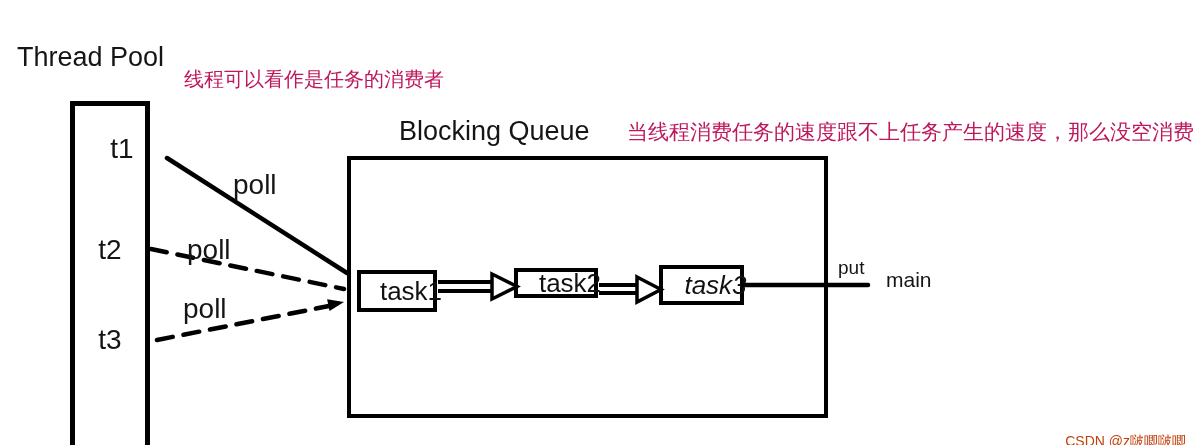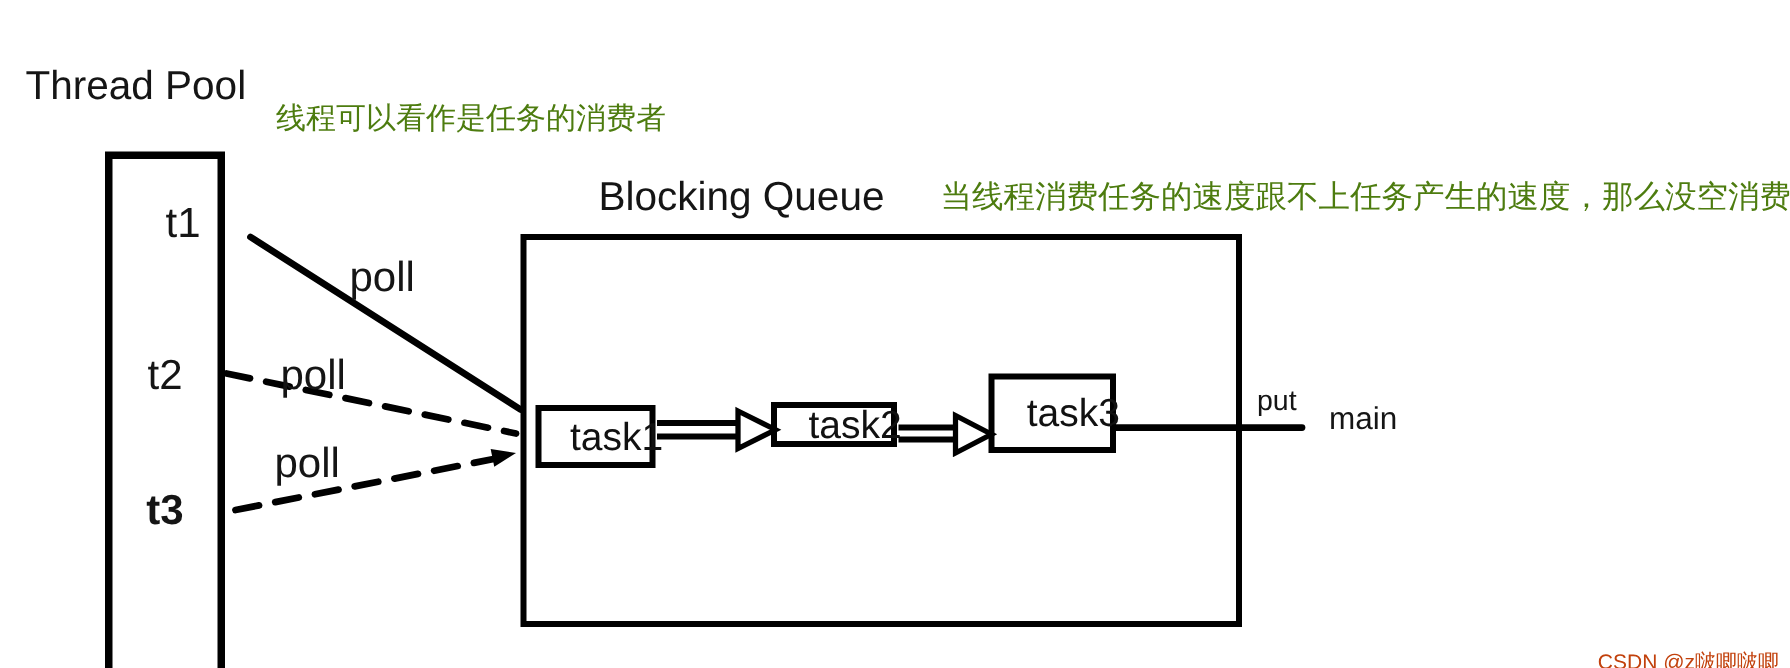--- a/index.html
+++ b/index.html
@@ -5,21 +5,21 @@
   html,body{margin:0;padding:0;background:#ffffff;}
   #canvas{
     position:relative;
     width:1193px;height:445px;
     background:#ffffff;
     overflow:hidden;
     font-family:"Liberation Sans", sans-serif;
     margin-top:39px;
   }
   .label{position:absolute;white-space:nowrap;color:#151515;line-height:1.15;}
-  .red{color:#4d7c0f;}
+  .red{color:#be185d;}
   .box{position:absolute;box-sizing:border-box;background:#ffffff;padding-left:28px;}
   .thread-pool-box{border:5px solid #000000;}
   .queue-box{border:4px solid #000000;background:transparent;}
   .task-box{border:4px solid #000000;display:flex;align-items:center;justify-content:center;font-size:26px;color:#111111;}
   .thread-label{width:80px;text-align:center;font-size:28px;}
   svg.wires{position:absolute;left:0;top:0;z-index:2;pointer-events:none;}
   .txt{z-index:3;}
   .watermark{position:absolute;right:7px;top:394px;font-size:14px;color:#c2410c;z-index:3;white-space:nowrap;}
 </style>
 </head>
@@ -33,31 +33,31 @@
 
   <div class="label txt" style="left:399px;top:77px;font-size:27px;">Blocking Queue</div>
 
   <div class="label red txt" style="left:627px;top:81px;font-size:21px;">当线程消费任务的速度跟不上任务产生的速度，那么没空消费</div>
 
 
   <div class="box thread-pool-box" style="left:70px;top:62px;width:80px;height:355px;"></div>
 
   <div class="label thread-label txt" style="left:70px;top:94px;padding-left:12px;">t1</div>
   <div class="label thread-label txt" style="left:70px;top:195px;">t2</div>
-  <div class="label thread-label txt" style="left:70px;top:285px;font-weight:bold;">t3</div>
+  <div class="label thread-label txt" style="left:70px;top:285px;">t3</div>
 
   <div class="box queue-box" style="left:347px;top:117px;width:481px;height:262px;"></div>
 
   <div class="box task-box" style="left:357px;top:231px;width:80px;height:42px;">
     <span>task1</span>
   </div>
   <div class="box task-box" style="left:514px;top:229px;width:84px;height:30px;">
     <span>task2</span>
   </div>
-  <div class="box task-box" style="left:659px;top:210px;width:85px;height:53px;">
+  <div class="box task-box" style="left:659px;top:226px;width:85px;height:40px;font-style:italic;">
     <span>task3</span>
   </div>
 
   <svg class="wires" width="1193" height="445" viewBox="0 0 1193 445">
 
     <line x1="167" y1="119" x2="347" y2="234" stroke="#000000" stroke-width="4.5" stroke-linecap="round"></line>
 
     <line x1="151" y1="210" x2="344" y2="250" stroke="#000000" stroke-width="4.5" stroke-linecap="round" stroke-dasharray="16 11"></line>
 
     <line x1="157" y1="301" x2="334" y2="266" stroke="#000000" stroke-width="4.5" stroke-linecap="round" stroke-dasharray="16 11"></line>

